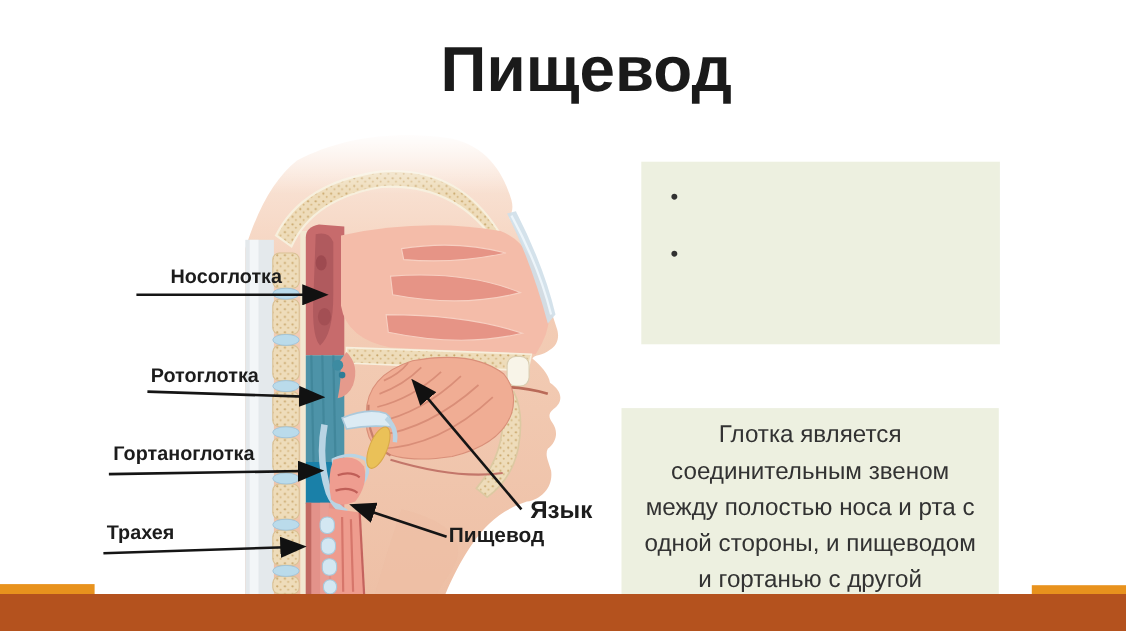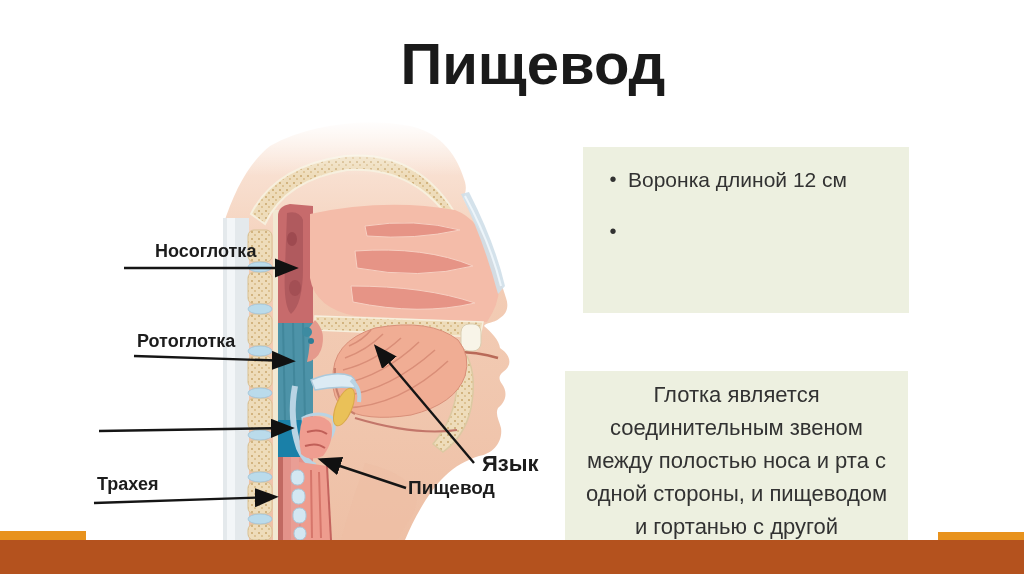--- a/index.html
+++ b/index.html
@@ -196,28 +196,28 @@
       <line x1="134" y1="356" x2="291" y2="361" marker-end="url(#ah)"></line>
       <line x1="99" y1="431" x2="290" y2="428" marker-end="url(#ah)"></line>
       <line x1="94" y1="503" x2="274" y2="497" marker-end="url(#ah)"></line>
       <line x1="474" y1="463" x2="377" y2="348" marker-end="url(#ah)"></line>
       <line x1="406" y1="488" x2="322" y2="460" marker-end="url(#ah)"></line>
     </g>
   </svg>
 
   <div class="a-label" id="lbl-naso">Носоглотка</div>
   <div class="a-label" id="lbl-oro">Ротоглотка</div>
+  <div class="a-label" id="lbl-laryngo">Гортаноглотка</div>
   <div class="a-label" id="lbl-eso">Трахея</div>
   <div class="a-label" id="lbl-tongue">Язык</div>
   <div class="a-label" id="lbl-trachea">Пищевод</div>
 
   <div class="facts-box">
     <div class="bullet-item">
       <span class="dot">•</span>
-      <span class="txt">Воронка длиной 12 см</span>
     </div>
     <div class="bullet-item">
       <span class="dot">•</span>
     </div>
   </div>
 
   <div class="summary-box">Глотка является
 соединительным звеном
 между полостью носа и рта с
 одной стороны, и пищеводом

